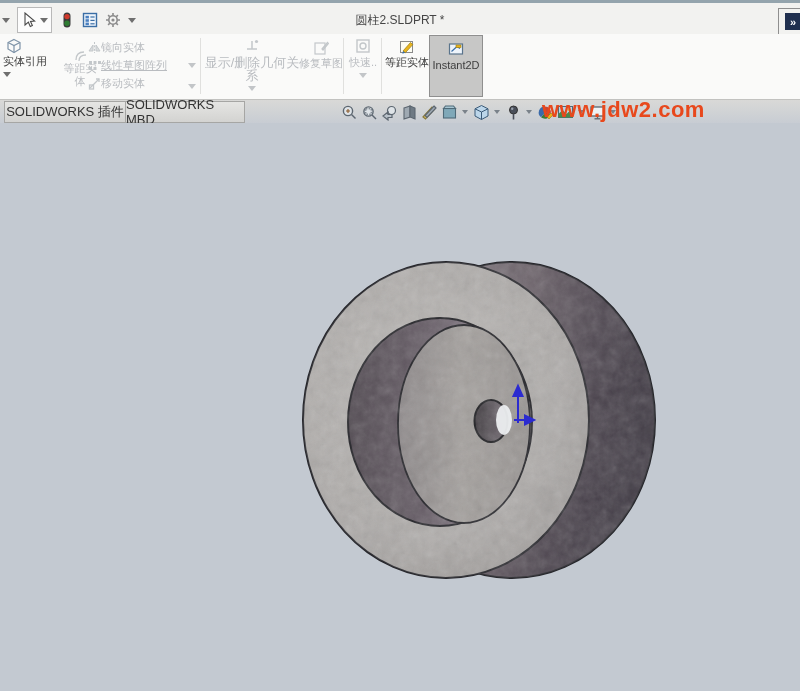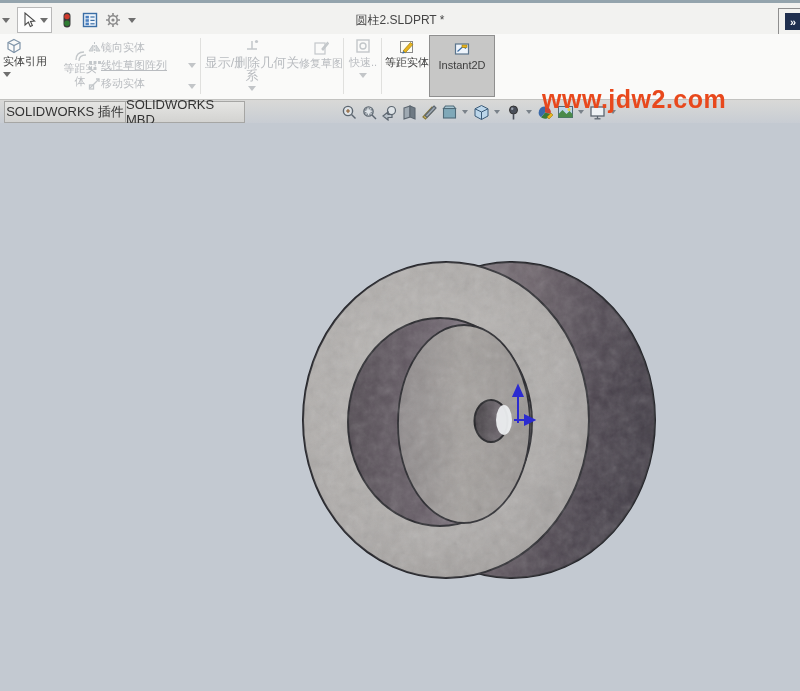--- a/index.html
+++ b/index.html
@@ -37,21 +37,21 @@
             background:linear-gradient(#d9d9d7,#c7ccd3);border-top:1px solid #c2c2c0;}
   .tab{position:absolute;top:1px;height:20px;border:1px solid #a6a6a4;
        background:linear-gradient(#e5e5e3,#d3d3d1);font-size:13px;color:#333;
        display:flex;align-items:center;justify-content:center;cursor:default;}
   
   .hud{position:absolute;left:340px;top:102px;height:20px;display:flex;align-items:center;gap:2px;}
   .hud .ic{width:18px;height:18px;display:flex;align-items:center;justify-content:center;}
   .hud .mini{width:0;height:0;border-left:3px solid transparent;border-right:3px solid transparent;
              border-top:4px solid #7a828a;margin:0 2px;}
   
-  .watermark{position:absolute;left:542px;top:85px;font-size:25px;font-weight:bold;color:#e8481c;
+  .watermark{position:absolute;left:542px;top:97px;font-size:22px;font-weight:bold;color:#e8481c;
              letter-spacing:0.5px;z-index:60;}
   
   .viewport{position:absolute;top:123px;left:0;width:800px;height:568px;background:#c3c9d1;}
 </style>
 </head>
 <body>
 
 <div class="top-edge"></div>
 <div class="titlebar">
   <div class="qat">
@@ -189,21 +189,21 @@
 
   <div class="rbtn" style="left:385px;width:44px;">
     <svg class="ic16" style="margin:4px 0 1px 0;" viewBox="0 0 16 16">
       <rect x="1.5" y="2.5" width="12" height="11" fill="#fdfdf4" stroke="#8a8a8a" stroke-width="1"></rect>
       <path d="M4 12 L11.5 3.5 L13.8 5.6 L6.3 13.8z" fill="#e9b51e" stroke="#9a7a10" stroke-width="0.7"></path>
       <path d="M4 12 l2.3 1.8 -3 1z" fill="#3a6ea5"></path>
     </svg>
     <span class="lbl">等距实体</span>
   </div>
 
-  <div class="rbtn pressed" style="left:429px;width:66px;">
+  <div class="rbtn pressed" style="left:429px;width:54px;">
     <svg class="ic16" style="margin:5px 0 2px 0;" viewBox="0 0 16 16">
       <rect x="1.5" y="3" width="13" height="10" fill="#eef4fb" stroke="#5a748c" stroke-width="1.2"></rect>
       <path d="M3.5 10.5 L9 5.5 L12 7.5" fill="none" stroke="#3a6ea5" stroke-width="1.2"></path>
       <rect x="8" y="4" width="5" height="2.6" fill="#e9b51e" stroke="#9a7a10" stroke-width="0.6"></rect>
     </svg>
     <span class="lbl">Instant2D</span>
   </div>
 </div>
 
 <div class="tabstrip">

